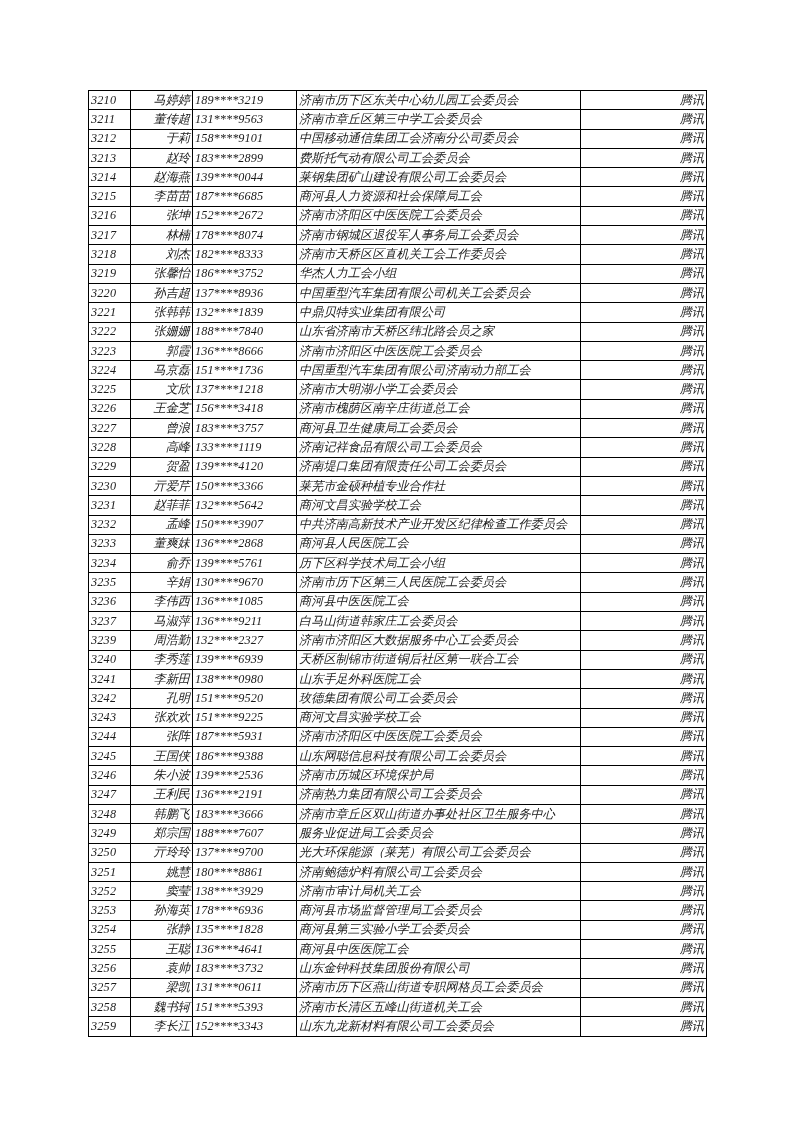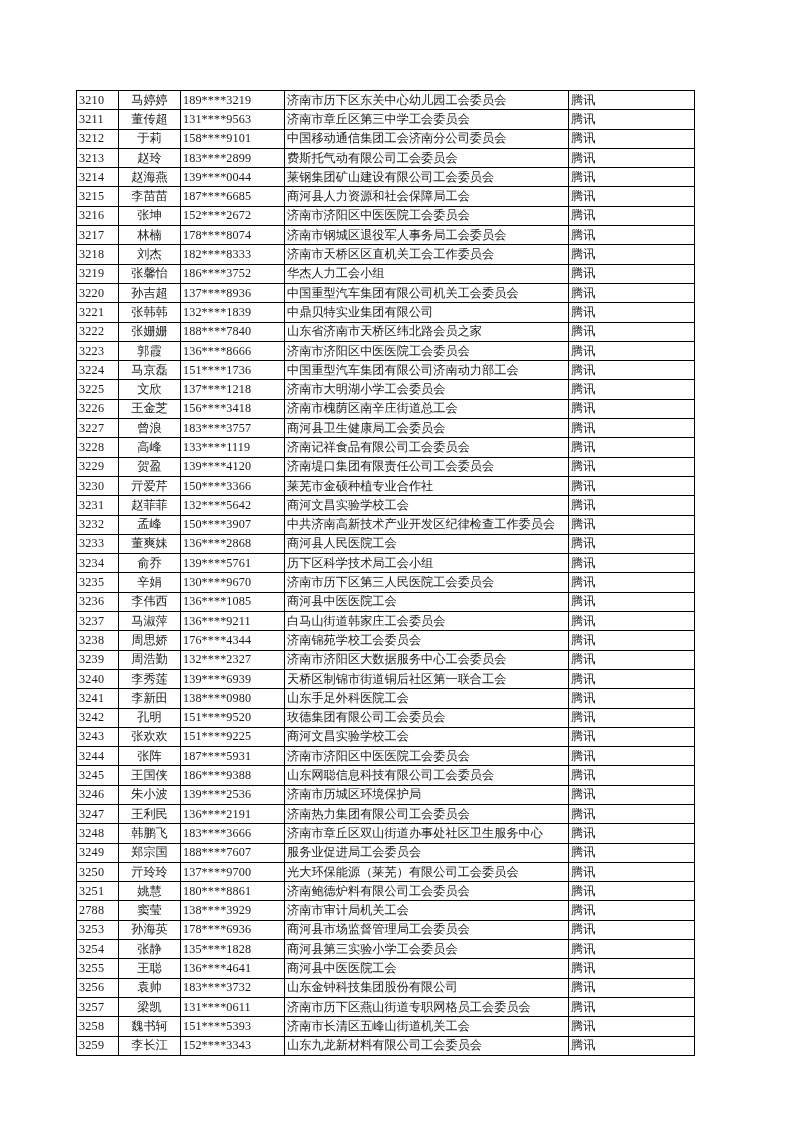--- a/index.html
+++ b/index.html
@@ -15,23 +15,24 @@
   }
   .page {
     position: relative;
     width: 794px;
     height: 1122px;
     background: #ffffff;
     overflow: hidden;
   }
   .table-wrap {
     position: absolute;
-    left: 76px;
+    left: 88px;
     top: 90px;
     width: 618px;
+    font-style: italic;
   }
   table.roster {
     border-collapse: collapse;
     table-layout: fixed;
     width: 618px;
     background: #ffffff;
   }
   table.roster td {
     border: 1px solid #000000;
     height: 18.3px;
@@ -45,24 +46,24 @@
     font-family: "Liberation Serif", "DejaVu Serif", serif;
   }
   
   col.c-seq    { width: 42px; }
   col.c-name   { width: 62px; }
   col.c-phone  { width: 104px; }
   col.c-org    { width: 284px; }
   col.c-src    { width: 126px; }
 
   td.seq   { text-align: left;   padding-left: 5px; letter-spacing: 0.2px; }
-  td.name  { text-align: center;   padding-left: 4px; }
+  td.name  { text-align: right;   padding-left: 4px; }
   td.phone { text-align: left; letter-spacing: 0.1px; }
   td.org   { text-align: left;   padding-left: 4px; }
-  td.src   { text-align: left; margin-left: 23px; }
+  td.src   { text-align: right; margin-left: 23px; }
 </style>
 </head>
 <body>
 
 <div class="page">
   <div class="table-wrap">
     <table class="roster">
       <colgroup>
         <col class="c-seq">
         <col class="c-name">
@@ -261,27 +262,20 @@
             <td class="src">腾讯</td>
           </tr>
           <tr>
             <td class="seq">3237</td>
             <td class="name">马淑萍</td>
             <td class="phone">136****9211</td>
             <td class="org">白马山街道韩家庄工会委员会</td>
             <td class="src">腾讯</td>
           </tr>
           <tr>
-            <td class="seq">3238</td>
-            <td class="name">周思娇</td>
-            <td class="phone">176****4344</td>
-            <td class="org">济南锦苑学校工会委员会</td>
-            <td class="src">腾讯</td>
-          </tr>
-          <tr>
             <td class="seq">3239</td>
             <td class="name">周浩勤</td>
             <td class="phone">132****2327</td>
             <td class="org">济南市济阳区大数据服务中心工会委员会</td>
             <td class="src">腾讯</td>
           </tr>
           <tr>
             <td class="seq">3240</td>
             <td class="name">李秀莲</td>
             <td class="phone">139****6939</td>
@@ -359,21 +353,21 @@
             <td class="src">腾讯</td>
           </tr>
           <tr>
             <td class="seq">3251</td>
             <td class="name">姚慧</td>
             <td class="phone">180****8861</td>
             <td class="org">济南鲍德炉料有限公司工会委员会</td>
             <td class="src">腾讯</td>
           </tr>
           <tr>
-            <td class="seq">2788</td>
+            <td class="seq">3252</td>
             <td class="name">窦莹</td>
             <td class="phone">138****3929</td>
             <td class="org">济南市审计局机关工会</td>
             <td class="src">腾讯</td>
           </tr>
           <tr>
             <td class="seq">3253</td>
             <td class="name">孙海英</td>
             <td class="phone">178****6936</td>
             <td class="org">商河县市场监督管理局工会委员会</td>

